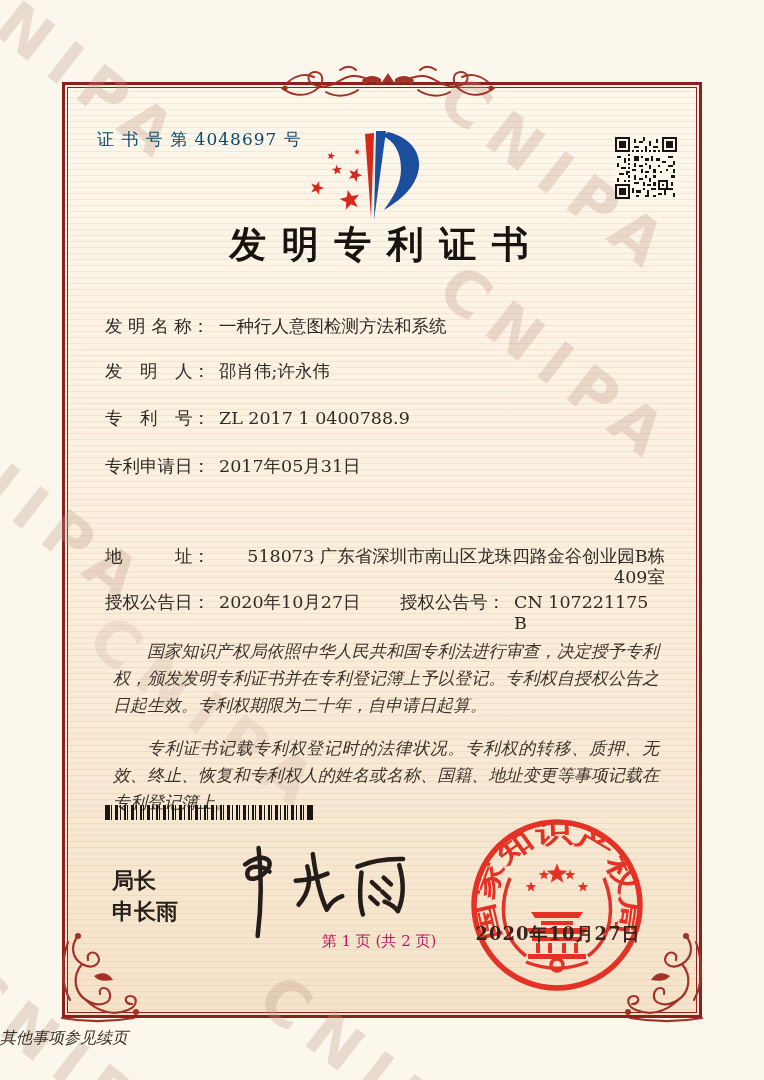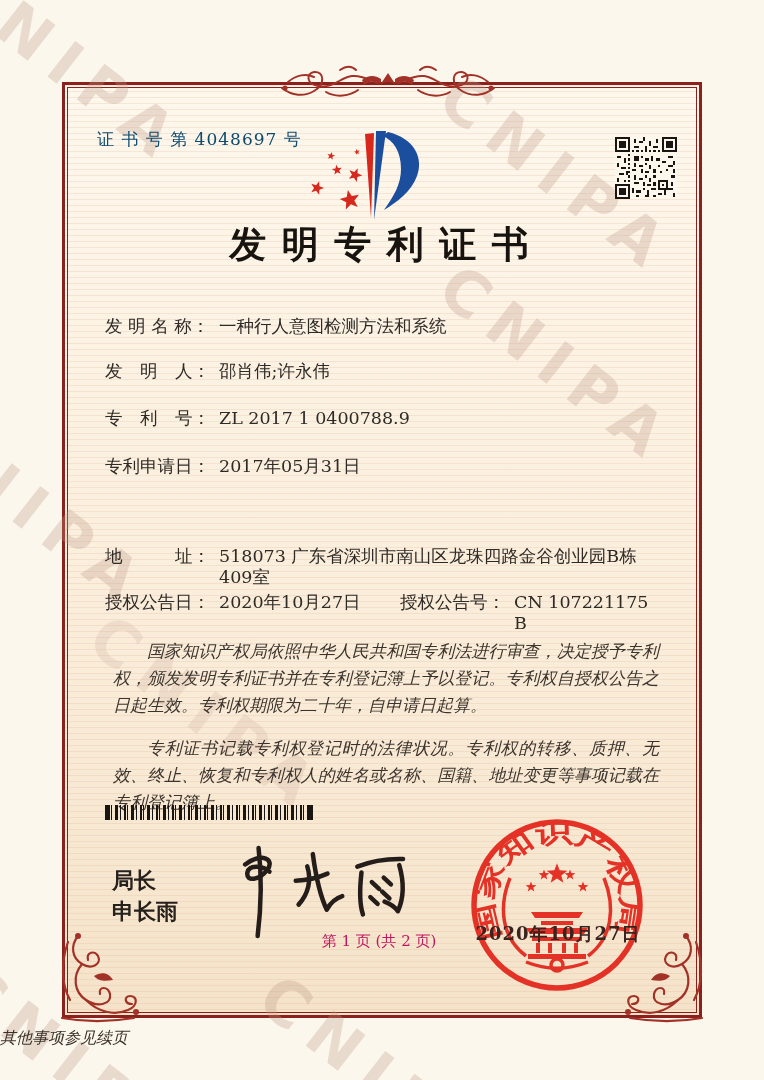--- a/index.html
+++ b/index.html
@@ -37,21 +37,21 @@
   .title{
     position:absolute; left:62px; top:220px; width:634px; text-align:center;
     font-size:37px; font-weight:700; letter-spacing:0.42em; text-indent:0.42em;
     color:#17130f;
   }
   .row{position:absolute; left:105px; width:560px; display:flex; font-size:17.5px; line-height:21px;}
   .row .lbl{flex:none; width:114px; color:#2e2a26;}
   .row .val{flex:1; color:#2e2a26;}
   .row-1{top:316px}.row-2{top:361px}.row-3{top:408px}.row-4{top:456px}
   .row-5{top:501px}.row-6{top:546px}.row-7{top:592px}
-  .row-6 .val{max-width:446px;}
+  .row-6 .val{max-width:446px;text-align:right;}
   .grant{display:flex;}
   .grant .lbl2{flex:none; width:114px; margin-left:14px;}
   .grant .val1{flex:none; width:167px;}
   .paras{
     position:absolute; left:97px; top:622px; width:578px;
     font-size:17px; line-height:27px; font-style:italic; text-align:justify; color:#3b342d;
   }
   .paras p{margin:16px; text-indent:2em;}
   .barcode{
     position:absolute; left:105px; top:805px; width:202px; height:15px;

